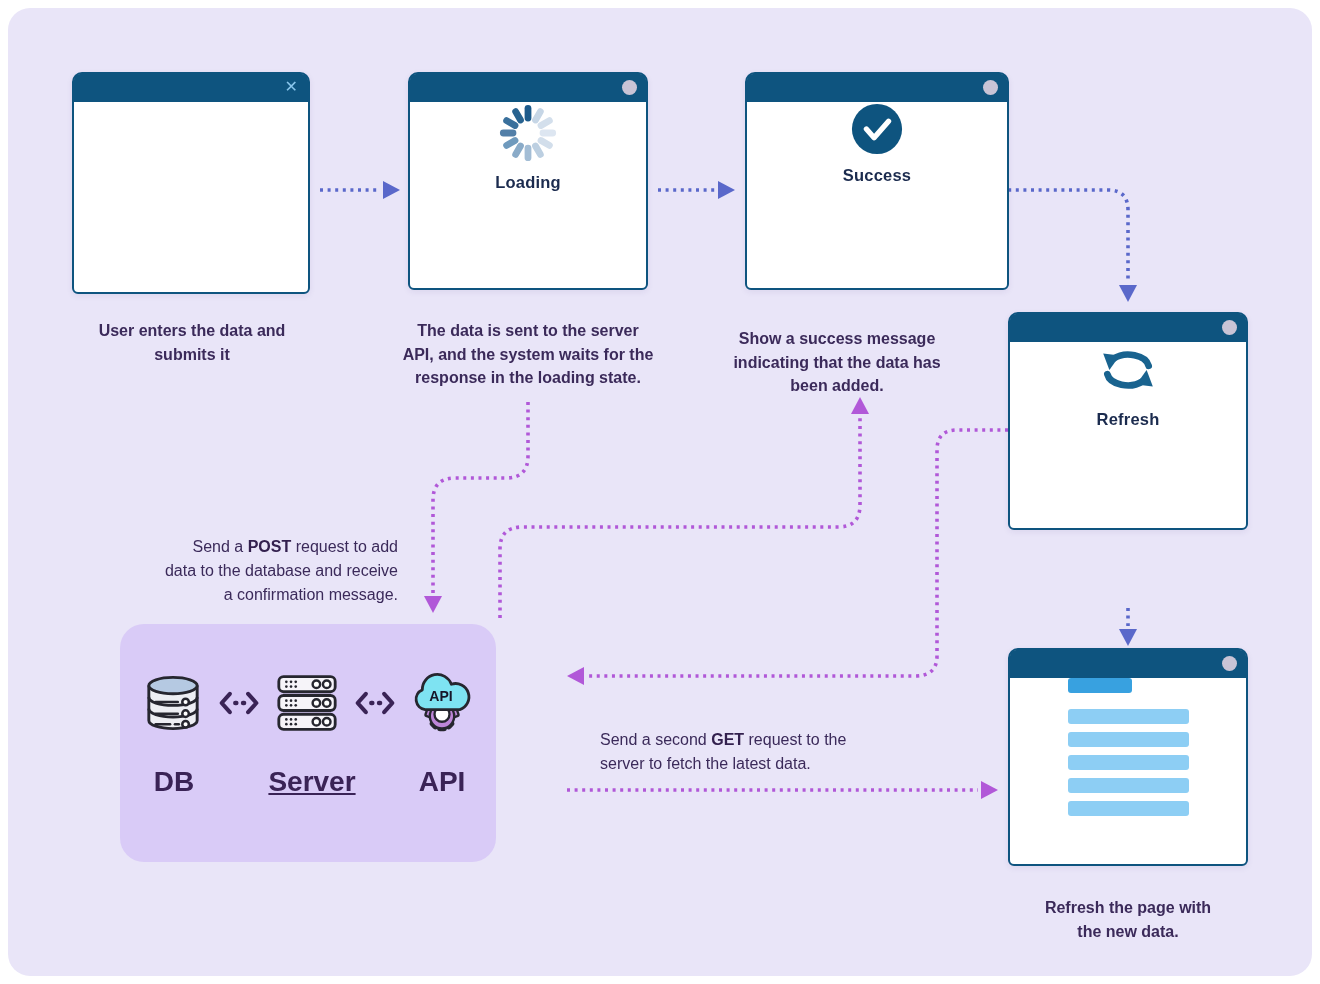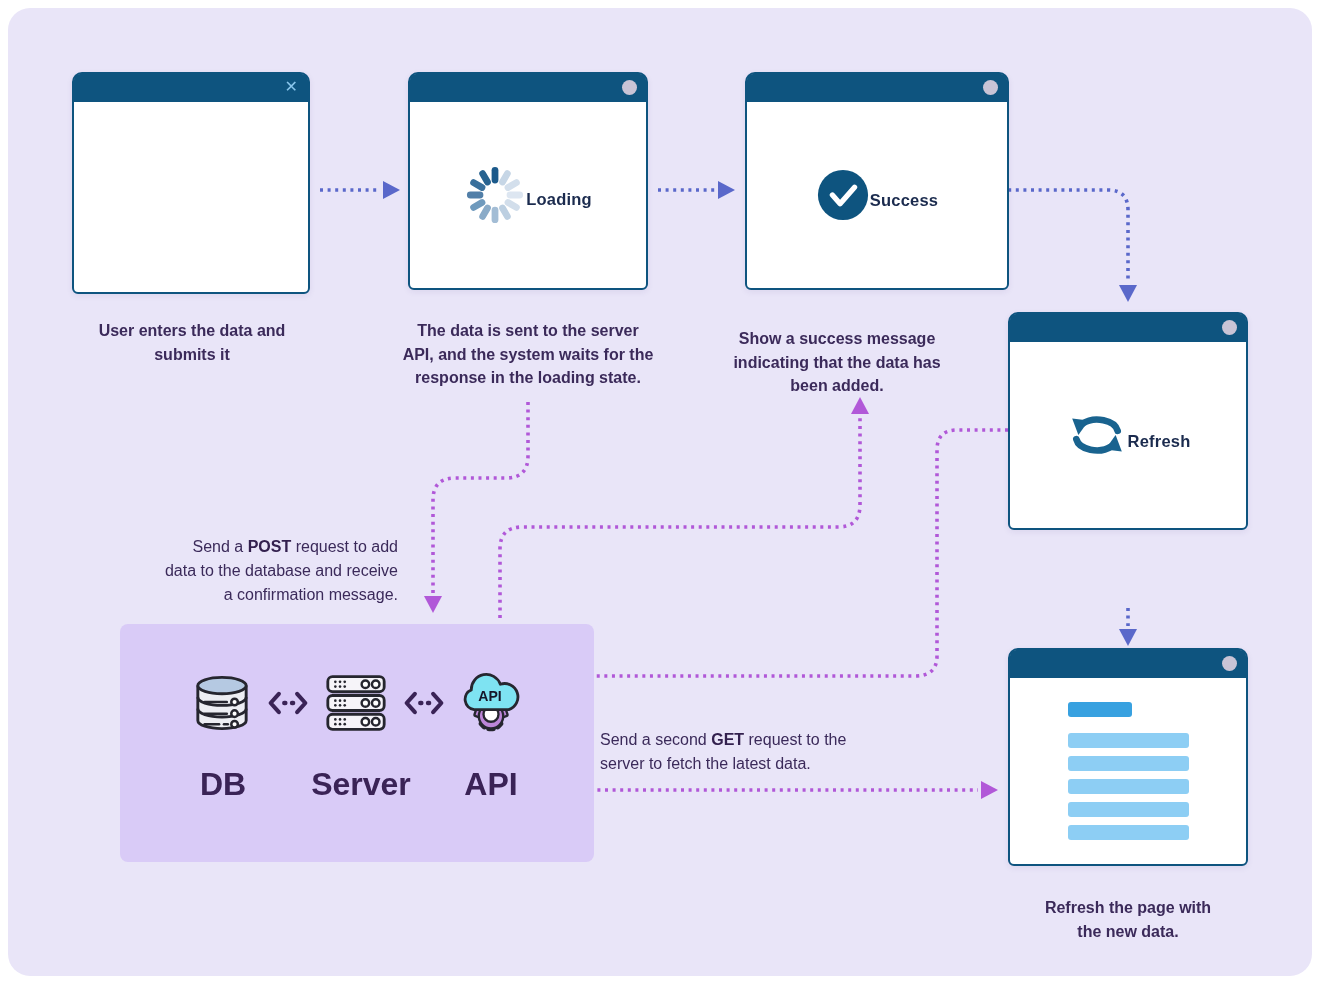--- a/index.html
+++ b/index.html
@@ -5,42 +5,42 @@
   html,body{margin:0;padding:0;background:#ffffff;}
   body{font-family:"Liberation Sans","DejaVu Sans",sans-serif;}
   #canvas{position:relative;width:1304px;height:968px;margin:8px;background:#e9e5f8;border-radius:22px;overflow:hidden;}
   
   .abs{position:absolute;}
 
   .window{position:absolute;background:#ffffff;border:2.5px solid #0e547f;border-radius:10px 10px 6px 6px;box-sizing:border-box;box-shadow:0 2px 6px rgba(60,40,120,.08);}
   .win-header{height:28px;background:#0e547f;border-radius:6px 6px 0 0;position:relative;}
   .win-close{position:absolute;right:10px;top:3px;color:#8ac6ec;font-size:16px;font-weight:bold;cursor:pointer;}
   .win-dot{position:absolute;right:9px;top:6px;width:15px;height:15px;border-radius:50%;background:#c9c4d6;}
-  .win-body{position:absolute;left:0;right:0;top:28px;bottom:0;display:flex;align-items:center;justify-content:center;border-radius:26px;}
+  .win-body{position:absolute;left:0;right:0;top:28px;bottom:0;display:flex;flex-direction:column;align-items:center;border-radius:26px;}
 
   .caption{position:absolute;color:#3b2a5a;font-size:16px;line-height:23.5px;font-weight:700;text-align:center;white-space:pre-line;}
   .win-label{color:#1b2b4e;font-weight:700;font-size:16.5px;letter-spacing:.2px;}
 
   
   .form-stack{position:absolute;left:17px;top:50px;}
   .pill{width:64px;height:14px;border-radius:4px;background:#38a1e0;}
   .field{border:1.5px solid #9fd3ef;border-radius:2px;background:#fff;box-sizing:border-box;}
   .bar{background:#d9e9f5;border-radius:1.5px;}
   .submit-btn{display:inline-block;background:#0d4f7a;color:#fff;font-size:13.5px;font-weight:700;padding:5px 13px;border-radius:13px;}
 
   
   .data-bars{display:flex;flex-direction:column;align-items:flex-start;}
   .dbar{border-radius:3px;}
   .dbar-title{width:64px;height:15px;background:#38a1e0;margin-bottom:8px;}
   .dbar-row{width:121px;height:15px;background:#8dcef4;margin-top:8px;}
 
   
-  .backend-box{position:absolute;left:112px;top:616px;width:474px;height:238px;background:#d9cbf7;border-radius:8px;}
+  .backend-box{position:absolute;left:112px;top:616px;width:376px;height:238px;background:#d9cbf7;border-radius:24px;}
   .backend-row{position:absolute;left:0;right:0;top:48px;display:flex;justify-content:center;align-items:center;gap:16px;}
-  .backend-labels{position:absolute;left:0;right:0;top:142px;display:flex;justify-content:center;color:#3a2356;font-weight:700;font-size:32px;}
+  .backend-labels{position:absolute;left:0;right:0;top:142px;display:flex;justify-content:center;color:#3a2356;font-weight:700;font-size:28px;}
   .bl{text-align:center;}
 
   .annotation{position:absolute;color:#3b2a5a;font-size:16px;line-height:24px;font-weight:500;white-space:pre-line;}
   .annotation b{font-weight:800;color:#33204e;}
 
   svg{display:block;}
   .spin0{fill:#1c5a8b}.spin1{fill:#c6d6e6}.spin2{fill:#d3dfec}.spin3{fill:#dde6f1}
   .spin4{fill:#d2deeb}.spin5{fill:#bccfe1}.spin6{fill:#a3bdd5}.spin7{fill:#8aabc8}
   .spin8{fill:#6f9abd}.spin9{fill:#527fa8}.spin10{fill:#3a709c}.spin11{fill:#286390}
 </style>
@@ -246,21 +246,21 @@
           <rect x="28" y="54" width="8" height="8" rx="2"></rect>
           <circle cx="32" cy="47" r="13"></circle>
         </g>
         <circle cx="32" cy="45" r="8" fill="#ffffff" stroke="#26262f" stroke-width="2.5"></circle>
         <path d="M14 40 A11 11 0 0 1 11 19 A16 16 0 0 1 42 13 A12 12 0 0 1 51 40 Z" fill="#7ee3f2" stroke="#26262f" stroke-width="3" stroke-linejoin="round"></path>
         <text x="31" y="31" text-anchor="middle" font-size="15" font-weight="bold" fill="#16162a">API</text>
       </svg>
     </div>
     <div class="backend-labels">
       <div class="bl" style="width:90px;margin-right:38px;">DB</div>
-      <div class="bl" style="width:110px;margin-right:30px;">Server</div>
+      <div class="bl" style="width:110px;margin-right:30px;text-decoration:underline;">Server</div>
       <div class="bl" style="width:90px;">API</div>
     </div>
   </div>
 
   <div class="annotation" style="left:592px;top:696px;width:310px;text-align:left;">
     <span>Send a second </span><b>GET</b><span> request to the
 server to fetch the latest data.</span>
   </div>
   <div class="annotation" style="left:110px;top:503px;width:280px;text-align:right;">
     <span>Send a </span><b>POST</b><span> request to add

